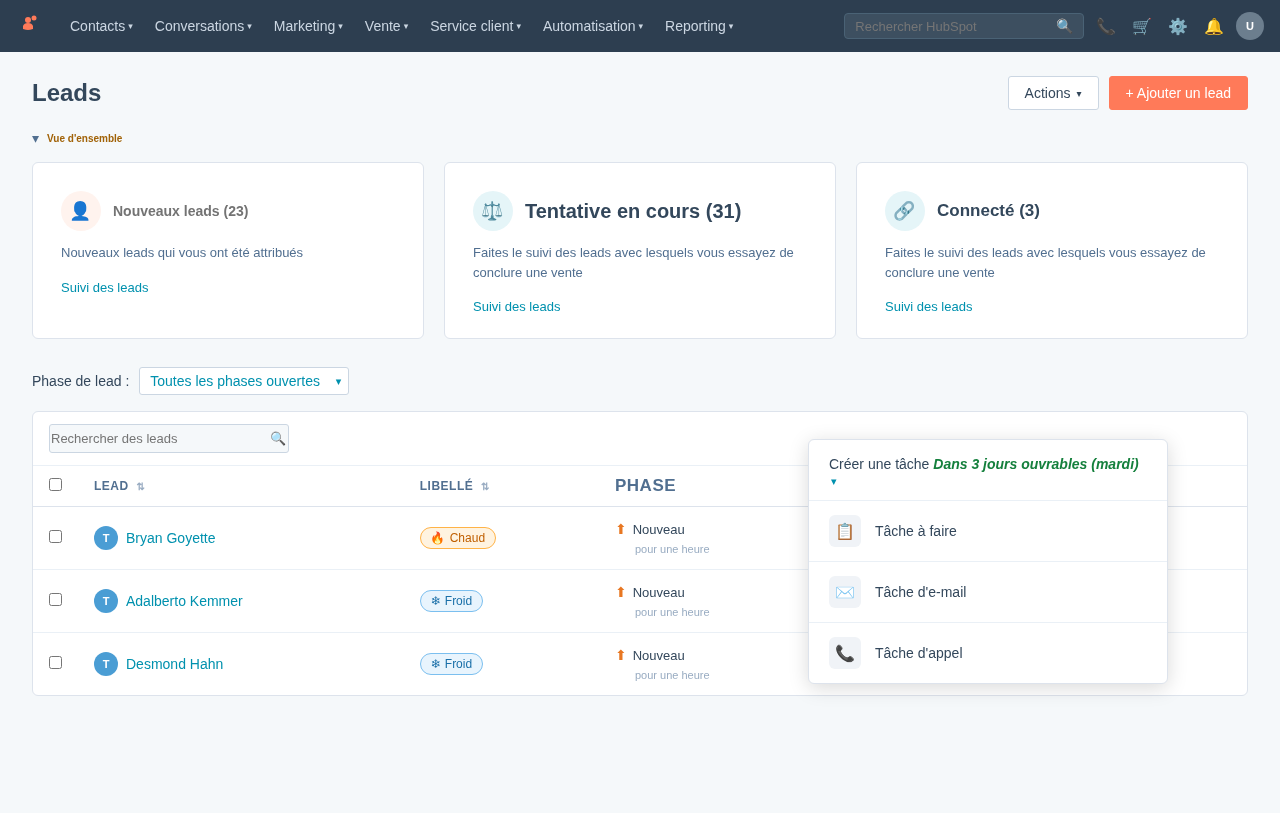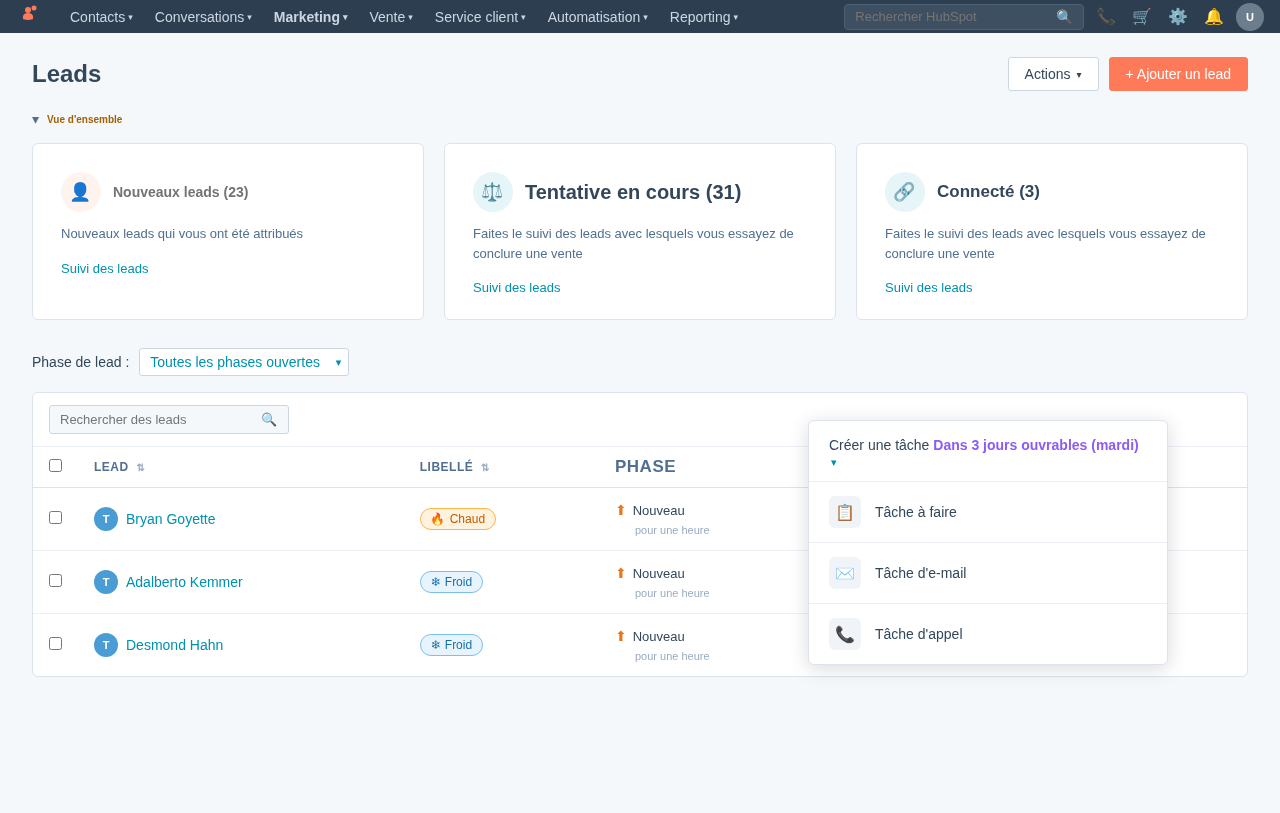--- a/index.html
+++ b/index.html
@@ -31,38 +31,38 @@
       padding: 14px 16px;
       border-bottom: 1px solid #eaf0f6;
       vertical-align: middle;
     }
     tr:last-child td { border-bottom: none; }
     .checkbox-cell { width: 40px; }
   </style>
 </head>
 <body>
 
-<nav style="background:#2d3e50; display:flex; align-items:center; padding:0 16px; height:33px; gap:0;">
+<nav style="background:#2d3e50; display:flex; align-items:center; padding:0 16px; height:52px; gap:0;">
   <div style="color:#ff7a59; font-size:20px; font-weight:bold; margin-right:20px; font-family:serif;">
     <svg width="24" height="24" viewBox="0 0 24 24" fill="#ff7a59">
         <circle cx="12" cy="8" r="3"></circle>
         <path d="M12 11 Q8 11 7 14 L7 17 Q10 18 12 18 Q14 18 17 17 L17 14 Q16 11 12 11Z" fill="#ff7a59"></path>
         <circle cx="18" cy="6" r="2.5" fill="#ff7a59"></circle>
       </svg>
   </div>
   <div style="display:flex; align-items:center; flex:1; gap:2px;">
     <a style="color:#cbd6e2; text-decoration:none; padding:6px 10px; font-size:14px; display:flex; align-items:center; gap:3px; cursor:pointer;">
       <span>Contacts</span>
         <span style="font-size:9px;">▾</span>
     </a>
     <a style="color:#cbd6e2; text-decoration:none; padding:6px 10px; font-size:14px; display:flex; align-items:center; gap:3px; cursor:pointer;">
       <span>Conversations</span>
         <span style="font-size:9px;">▾</span>
     </a>
-    <a style="color:#cbd6e2; text-decoration:none; padding:6px 10px; font-size:14px; display:flex; align-items:center; gap:3px; cursor:pointer;font-weight:bold;">
+    <a style="color:#cbd6e2; text-decoration:none; padding:6px 10px; font-size:14px; display:flex; align-items:center; gap:3px; cursor:pointer;">
       <span>Marketing</span>
         <span style="font-size:9px;">▾</span>
     </a>
     <a style="color:#cbd6e2; text-decoration:none; padding:6px 10px; font-size:14px; display:flex; align-items:center; gap:3px; cursor:pointer;">
       <span>Vente</span>
         <span style="font-size:9px;">▾</span>
     </a>
     <a style="color:#cbd6e2; text-decoration:none; padding:6px 10px; font-size:14px; display:flex; align-items:center; gap:3px; cursor:pointer;">
       <span>Service client</span>
         <span style="font-size:9px;">▾</span>
@@ -143,21 +143,21 @@
     <span style="font-size:14px; color:#33475b; font-weight:500;">Phase de lead :</span>
     <div style="position:relative; display:inline-flex; align-items:center;">
       <select style="background:#fff; border:1px solid #cbd6e2; border-radius:3px; padding:5px 28px 5px 10px; font-size:14px; color:#0091ae; cursor:pointer; appearance:none; -webkit-appearance:none;"><option>Toutes les phases ouvertes</option></select>
       <span style="position:absolute; right:8px; color:#0091ae; pointer-events:none; font-size:11px;">▾</span>
     </div>
   </div>
 
   <div style="background:#fff; border:1px solid #dde3ec; border-radius:6px; overflow:hidden;">
 
     <div style="padding:12px 16px; border-bottom:1px solid #eaf0f6;">
-      <div style="display:flex; align-items:center; gap:8px; background:#f5f8fa; border:1px solid #cbd6e2; border-radius:3px; padding:6px 10px; width:240px;">
+      <div style="display:flex; align-items:center; gap:8px; background:#f5f8fa; border:1px solid #cbd6e2; border-radius:3px; padding:6px 1px; width:240px;">
         <input type="text" style="background: transparent; border: none; outline: none; font-size: 13px; color: rgb(51, 71, 91); width: 100%;" placeholder="Rechercher des leads">
         <span style="color:#8eaabe; font-size:13px;">🔍</span>
       </div>
     </div>
 
     <table>
       <thead>
         <tr>
           <th class="checkbox-cell" style="width:40px; padding:10px 16px;">
             <input type="checkbox" style="cursor: pointer;">
@@ -276,21 +276,21 @@
             </div>
           </td>
         </tr>
       </tbody>
     </table>
   </div>
 
   <div style="position:absolute; top:387px; left:808px; background:#fff; border:1px solid #dde3ec; border-radius:6px; box-shadow:0 4px 20px rgba(0,0,0,0.15); width:360px; z-index:100;">
     <div style="padding:16px 20px 12px; border-bottom:1px solid #eaf0f6; font-size:14px; color:#33475b;">
       <span>Créer une tâche </span>
-      <span style="color:#8b5cf6; font-weight:600; cursor:pointer;">Dans 3 jours ouvrables (mardi)</span>
+      <span style="color:#15803d; font-weight:600; cursor:pointer;font-style:italic;">Dans 3 jours ouvrables (mardi)</span>
       <span style="color:#0091ae; font-size:11px; margin-left:2px;">▾</span>
     </div>
     <div style="display:flex; align-items:center; gap:14px; padding:14px 20px; cursor:pointer; font-size:14px; color:#33475b; border-bottom:1px solid #eaf0f6;">
       <div style="width:32px; height:32px; border-radius:6px; background:#f0f3f7; display:flex; align-items:center; justify-content:center; font-size:16px;">📋</div>
       <span>Tâche à faire</span>
     </div>
     <div style="display:flex; align-items:center; gap:14px; padding:14px 20px; cursor:pointer; font-size:14px; color:#33475b; border-bottom:1px solid #eaf0f6;">
       <div style="width:32px; height:32px; border-radius:6px; background:#f0f3f7; display:flex; align-items:center; justify-content:center; font-size:16px;">✉️</div>
       <span>Tâche d'e-mail</span>
     </div>

